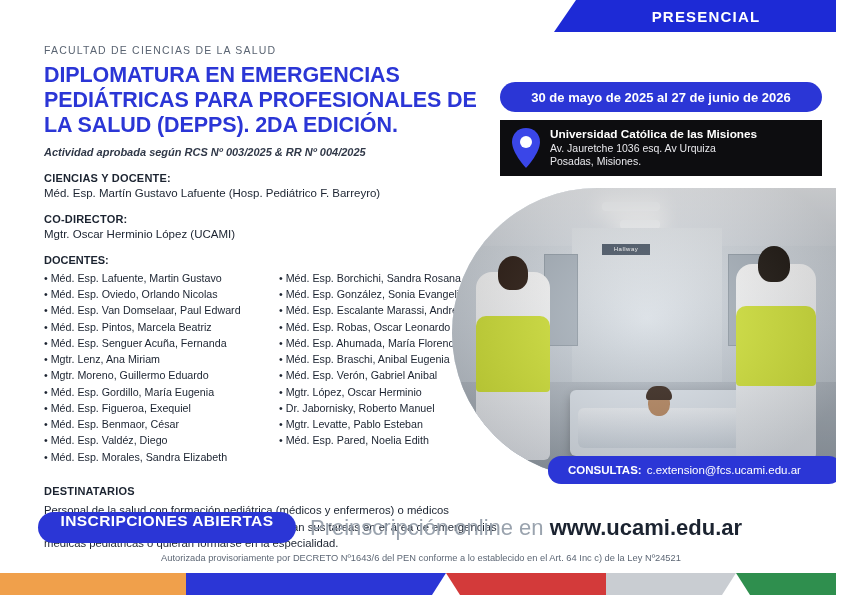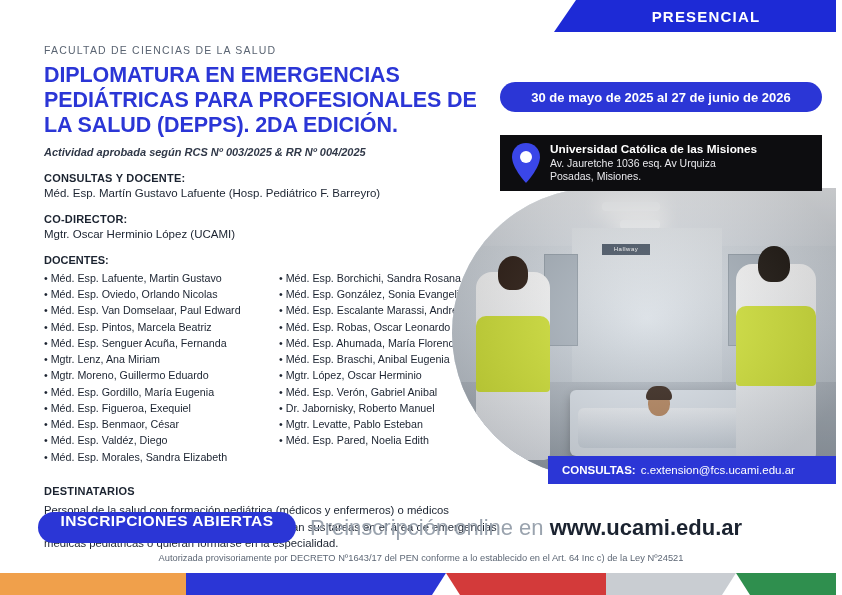--- a/index.html
+++ b/index.html
@@ -135,21 +135,21 @@
     color: #ffffff;
     font-size: 13px;
     font-weight: bold;
     display: flex;
     align-items: center;
     justify-content: center;
     z-index: 5;
   }
   .venue-box {
     position: absolute;
-    top: 135px;
+    top: 120px;
     left: 500px;
     width: 322px;
     height: 56px;
     background: #0d0d10;
     display: flex;
     align-items: center;
     padding-left: 10px;
     z-index: 5;
   }
   .pin {
@@ -254,23 +254,24 @@
   .consultas {
     position: absolute;
     left: 548px;
     top: 456px;
     width: 294px;
     height: 28px;
     background: #2b36d6;
     color: #ffffff;
     display: flex;
     align-items: center;
-    padding-left: 14px;
+    padding-left: 20px;
     font-size: 11.5px;
     z-index: 7;
+    border-radius: 13px;
   }
   .consultas b { font-weight: bold; margin-right: 5px; }
 
   
   .cta-pill {
     position: absolute;
     left: 38px;
     top: 512px;
     width: 258px;
     height: 31px;
@@ -321,21 +322,21 @@
 
   <div class="presencial-band">
     <span>PRESENCIAL</span>
   </div>
 
   <div class="left-col">
     <div class="faculty">FACULTAD DE CIENCIAS DE LA SALUD</div>
     <div class="title">DIPLOMATURA EN EMERGENCIAS PEDIÁTRICAS PARA PROFESIONALES DE LA SALUD (DEPPS). 2da EDICIÓN.</div>
     <div class="subtitle-italic">Actividad aprobada según RCS Nº 003/2025 &amp; RR Nº 004/2025</div>
 
-    <div class="section-head">CONSULTAS Y DOCENTE:</div>
+    <div class="section-head">CIENCIAS Y DOCENTE:</div>
     <div class="section-line">Méd. Esp. Martín Gustavo Lafuente (Hosp. Pediátrico F. Barreyro)</div>
 
     <div class="section-head">CO-DIRECTOR:</div>
     <div class="section-line">Mgtr. Oscar Herminio López (UCAMI)</div>
 
     <div class="docentes-head">DOCENTES:</div>
     <div class="docentes-cols">
       <div class="doc-col">
         <div class="doc-item">• Méd. Esp. Lafuente, Martin Gustavo</div>
         <div class="doc-item">• Méd. Esp. Oviedo, Orlando Nicolas</div>
@@ -350,22 +351,22 @@
         <div class="doc-item">• Méd. Esp. Valdéz, Diego</div>
         <div class="doc-item">• Méd. Esp. Morales, Sandra Elizabeth</div>
       </div>
       <div class="doc-col">
         <div class="doc-item">• Méd. Esp. Borchichi, Sandra Rosana</div>
         <div class="doc-item">• Méd. Esp. González, Sonia Evangelina</div>
         <div class="doc-item">• Méd. Esp. Escalante Marassi, Andrea</div>
         <div class="doc-item">• Méd. Esp. Robas, Oscar Leonardo</div>
         <div class="doc-item">• Méd. Esp. Ahumada, María Florencia</div>
         <div class="doc-item">• Méd. Esp. Braschi, Anibal Eugenia</div>
+        <div class="doc-item">• Méd. Esp. Verón, Gabriel Anibal</div>
         <div class="doc-item">• Mgtr. López, Oscar Herminio</div>
-        <div class="doc-item">• Méd. Esp. Verón, Gabriel Anibal</div>
         <div class="doc-item">• Dr. Jabornisky, Roberto Manuel</div>
         <div class="doc-item">• Mgtr. Levatte, Pablo Esteban</div>
         <div class="doc-item">• Méd. Esp. Pared, Noelia Edith</div>
       </div>
     </div>
 
     <div class="dest-head">DESTINATARIOS</div>
     <div class="dest-body">Personal de la salud con formación pediátrica (médicos y enfermeros) o médicos generalistas, de medicina familiar, que desempeñan sus tareas en el área de emergencias médicas pediátricas o quieran formarse en la especialidad.</div>
   </div>
 
@@ -416,21 +417,21 @@
     <b>CONSULTAS:</b>
     <span>c.extension@fcs.ucami.edu.ar</span>
   </div>
 
   <div class="cta-pill">
     <span>INSCRIPCIONES ABIERTAS</span>
   </div>
   <div class="preinsc">
     <span>Preinscripción online en </span><b>www.ucami.edu.ar</b>
   </div>
-  <div class="legal">Autorizada provisoriamente por DECRETO Nº1643/17 del PEN conforme a lo establecido en el Art. 64 Inc c) de la Ley Nº24521</div>
+  <div class="legal">Autorizada provisoriamente por DECRETO Nº1643/6 del PEN conforme a lo establecido en el Art. 64 Inc c) de la Ley Nº24521</div>
 
   <div class="bottom-bars">
     <div class="bar" style="width:186px;background:#f0a04b;"></div>
     <div class="bar skew-l" style="width:260px;background:#2b36d6;"></div>
     <div class="bar skew-r" style="width:160px;background:#d33a3a;"></div>
     <div class="bar skew-l" style="width:130px;background:#c9cdd2;"></div>
     <div class="bar skew-r" style="width:106px;background:#2f8f4e;"></div>
   </div>
 
 </div>

